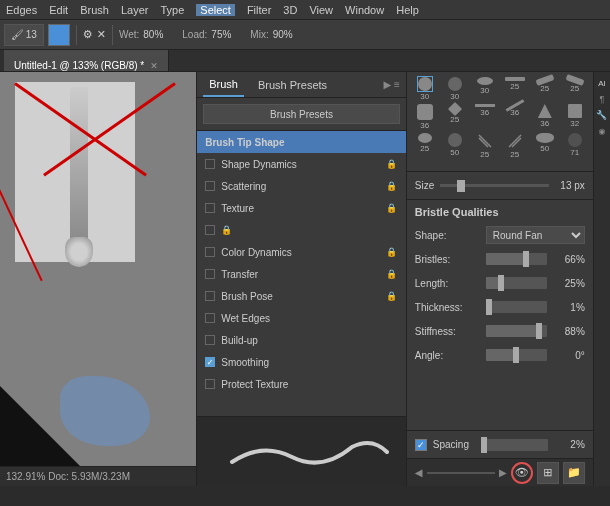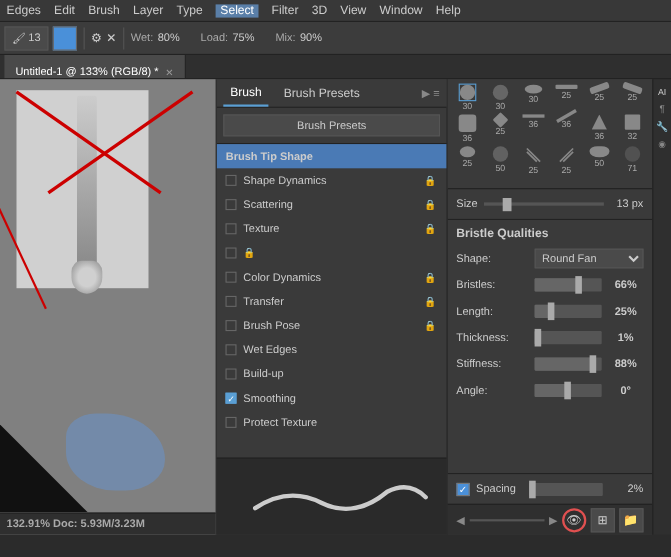--- a/index.html
+++ b/index.html
@@ -93,21 +93,21 @@
     
     #status-bar {
       position: absolute;
       bottom: 0; left: 0;
       width: 207px;
       height: 20px;
       background: #2f2f2f;
       border-top: 1px solid #222;
       display: flex; align-items: center;
       padding: 0 6px;
-      font-size: 10px; color: #aaa; font-weight: bold;
+      font-size: 10px; color: #aaa;
     }
 
     
     #brush-panel {
       width: 220px;
       background: #3a3a3a;
       border-right: 1px solid #222;
       display: flex; flex-direction: column;
     }
     #brush-panel-header {
@@ -248,21 +248,21 @@
       height: 100%;
       background: #666;
       border-radius: 1px;
     }
     .mini-slider-thumb {
       width: 6px; height: 16px;
       background: #aaa;
       position: absolute;
       top: -2px;
     }
-    .bristle-value { font-size: 10px; color: #ccc; width: 32px; text-align: center; font-weight: bold; }
+    .bristle-value { font-size: 10px; color: #ccc; width: 32px; text-align: right; }
 
     
     #spacing-row {
       height: 28px;
       display: flex; align-items: center;
       padding: 0 8px; gap: 6px;
       border-top: 1px solid #222;
       background: #3a3a3a;
     }
     .spacing-checkbox {

